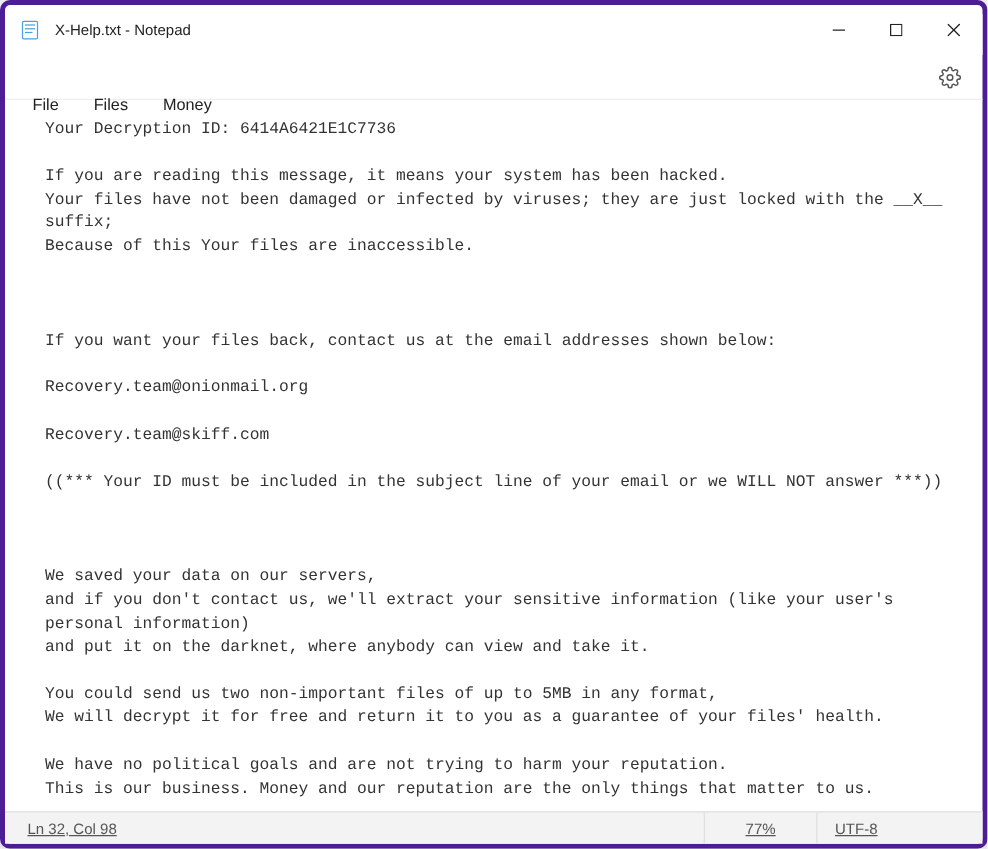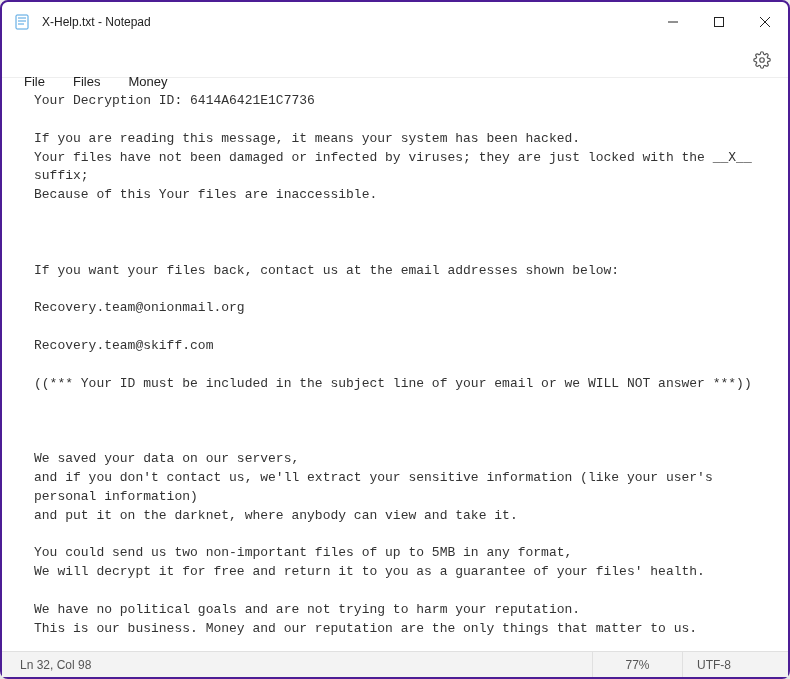--- a/index.html
+++ b/index.html
@@ -7,21 +7,21 @@
       width: 790px;
       height: 679px;
       font-family: "Segoe UI", Arial, sans-serif;
       background: #f0f0f0;
       overflow: hidden;
     }
     .window {
       width: 790px;
       height: 679px;
       background: #ffffff;
-      border: 2px solid #4c1d95;
+      border: 4px solid #4c1d95;
       border-radius: 8px;
       display: flex;
       flex-direction: column;
       box-shadow: 0 4px 12px rgba(0,0,0,0.1);
     }
     .titlebar {
       height: 40px;
       display: flex;
       align-items: center;
       padding: 0 0 0 12px;
@@ -100,25 +100,26 @@
       border-top: 1px solid #e0e0e0;
       font-size: 12px;
       color: #555;
     }
     .status-cell {
       padding: 0 14px;
       border-left: 1px solid #e0e0e0;
       height: 100%;
       display: flex;
       align-items: center;
+      text-decoration: underline;
     }
     .status-cell.first { border-left: none; flex: 1; padding-left: 18px; }
     .status-cell.zoom { width: 90px; justify-content: center; }
     .status-cell.enc { width: 150px; }
-    .status-cell.utf { width: 106px; }
+    .status-cell.utf { width: 133px; }
   </style>
 </head>
 <body>
 
 <div class="window">
 
   <div class="titlebar">
     <span class="titlebar-icon">
       <svg viewBox="0 0 16 16">
         <rect x="2" y="1" width="12" height="14" rx="1" fill="#fff" stroke="#4aa0e0" stroke-width="1"></rect>

